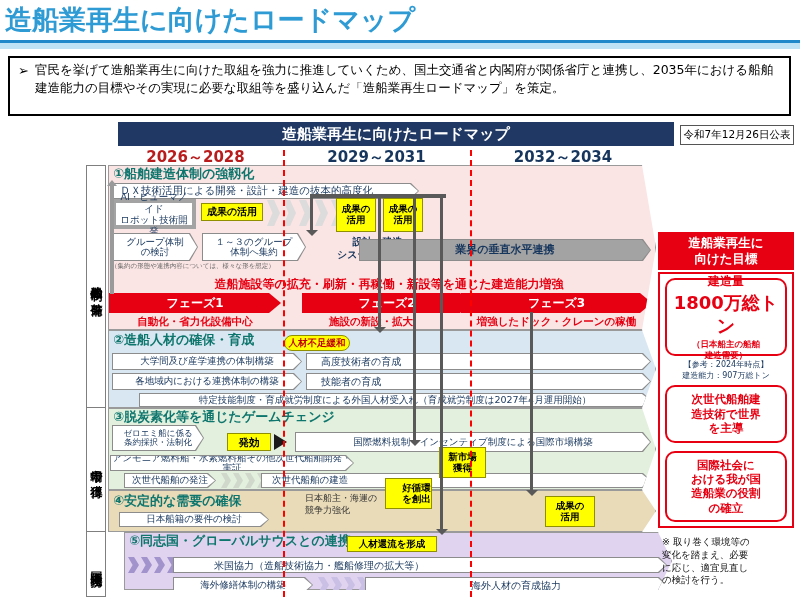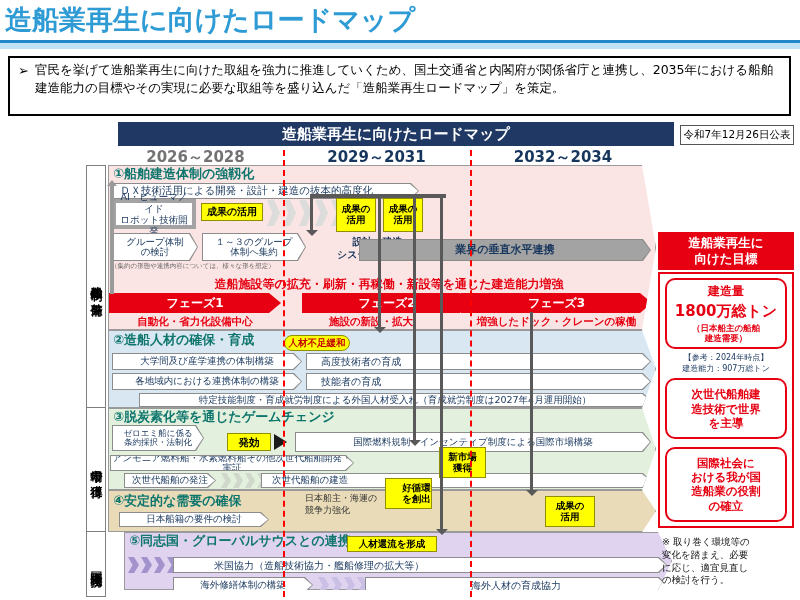--- a/index.html
+++ b/index.html
@@ -44,21 +44,21 @@
   <div class="abs" style="left:8px;top:56px;width:783px;height:60px;border:2px solid #000;padding:3px 8px;display:flex;align-items:flex-start;">
     <span style="font-size:13px;margin:2px 6px 0 0;">➢</span>
     <span style="font-size:12.5px;line-height:1.45;color:#000;">官民を挙げて造船業再生に向けた取組を強力に推進していくため、国土交通省と内閣府が関係省庁と連携し、2035年における船舶建造能力の目標やその実現に必要な取組等を盛り込んだ「造船業再生ロードマップ」を策定。</span>
   </div>
 
   <div class="abs" style="left:84px;top:120px;width:714px;height:478px;background:#fff;">
 
     <div class="abs" style="left:34px;top:2px;width:556px;height:24px;background:#1f3864;color:#fff;font-weight:bold;font-size:15px;display:flex;align-items:center;justify-content:center;">造船業再生に向けたロードマップ</div>
     <div class="abs" style="left:596px;top:5px;width:114px;height:20px;background:#fff;border:1px solid #555;font-size:10.5px;display:flex;align-items:center;justify-content:center;color:#000;">令和7年12月26日公表</div>
 
-    <div class="abs" style="left:24px;top:28px;width:175px;text-align:center;font-size:15px;font-weight:bold;color:#737373;">2026～2028</div>
+    <div class="abs" style="left:24px;top:28px;width:175px;text-align:center;font-size:15px;font-weight:bold;color:#b91c1c;">2026～2028</div>
     <div class="abs" style="left:199px;top:28px;width:187px;text-align:center;font-size:15px;font-weight:bold;color:#17365d;">2029～2031</div>
     <div class="abs" style="left:386px;top:28px;width:186px;text-align:center;font-size:15px;font-weight:bold;color:#17365d;">2032～2034</div>
 
     <div class="abs dash" style="left:199px;top:30px;height:447px;"></div>
     <div class="abs dash" style="left:386px;top:30px;height:447px;"></div>
 
     <div class="abs scell vert" style="left:2px;top:45px;width:20px;height:243px;font-size:12px;">造船体制の整備</div>
     <div class="abs scell vert" style="left:2px;top:287px;width:20px;height:125px;font-size:12px;">市場の獲得</div>
     <div class="abs scell vert" style="left:2px;top:411px;width:20px;height:66px;font-size:12px;">国際連携</div>
 
@@ -200,21 +200,21 @@
     <div class="abs vline" style="left:294px;top:76px;height:131px;"></div>
     <div class="abs vline" style="left:329px;top:76px;height:244px;"></div>
     <div class="abs vline" style="left:356px;top:76px;height:333px;"></div>
     <div class="abs vline" style="left:446px;top:192px;height:178px;"></div>
 
     <div class="abs pre" style="left:574px;top:112px;width:136px;height:38px;background:#e60012;color:#fff;font-weight:bold;font-size:12.5px;display:flex;align-items:center;justify-content:center;text-align:center;line-height:1.3;z-index:5;">造船業再生に
 向けた目標</div>
     <div class="abs" style="left:574px;top:152px;width:136px;height:256px;background:#fff;border:2px solid #e60012;z-index:5;padding:4px 5px;display:flex;flex-direction:column;">
       <div class="goalbox" style="height:74px;margin-bottom:3px;">
         <div style="font-size:12px;">建造量</div>
-        <div style="font-size:15px;margin:3px 0 2px;">1800万総トン</div>
+        <div style="font-size:18px;margin:3px 0 2px;">1800万総トン</div>
         <div class="pre" style="font-size:8.5px;line-height:1.2;">（日本船主の船舶
 建造需要）</div>
       </div>
       <div style="font-size:8px;color:#17365d;text-align:center;">【参考：2024年時点】</div>
       <div style="font-size:8px;color:#17365d;text-align:center;margin-bottom:4px;">建造能力：907万総トン</div>
       <div class="goalbox pre" style="height:62px;margin-bottom:8px;font-size:11.5px;">次世代船舶建
 造技術で世界
 を主導</div>
       <div class="goalbox pre" style="height:78px;font-size:11.5px;">国際社会に
 おける我が国

